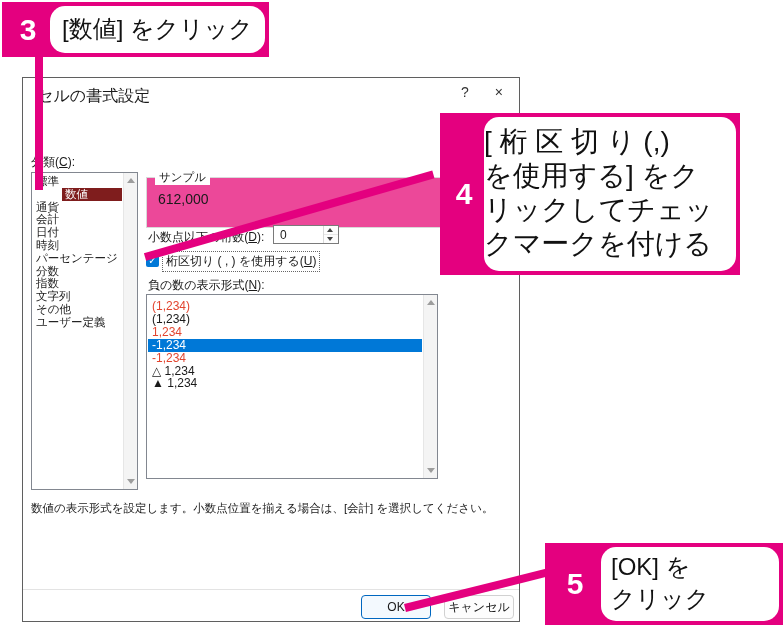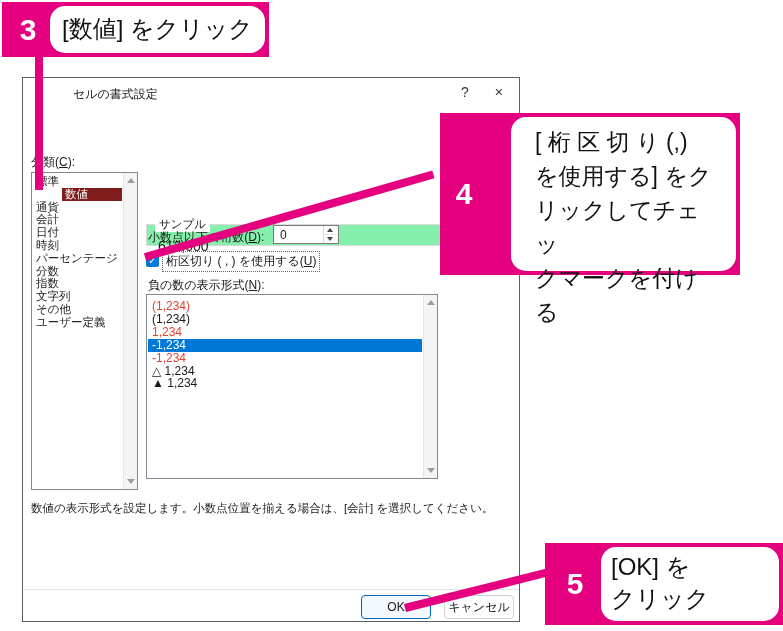--- a/index.html
+++ b/index.html
@@ -4,21 +4,21 @@
 <style>
   * { margin:0; padding:0; box-sizing:border-box; }
   html,body { width:783px; height:631px; background:#ffffff; overflow:hidden;
               font-family:"Liberation Sans","DejaVu Sans",sans-serif; }
   .abs { position:absolute; }
 
   
   #dialog { left:22px; top:77px; width:498px; height:545px; background:#ffffff;
             border:1px solid #5f5f5f; z-index:1; }
   #titlebar { position:absolute; left:0; top:0; right:0; height:30px; background:#fff; }
-  #dlg-title { position:absolute; left:14px; top:8px; font-size:12px; color:#1a1a1a;margin-left:36px; }
+  #dlg-title { position:absolute; left:14px; top:8px; font-size:16px; color:#1a1a1a; }
   #title-btns { position:absolute; right:16px; top:6px; display:flex; gap:26px;
                 font-size:14px; color:#333; }
   #title-btns span { cursor:default; }
 
   #tabstrip { position:absolute; left:0; top:33px; right:0; height:28px;
               background:#f0f0f0; border-bottom:1px solid #d9d9d9; }
   #tab-active { position:absolute; left:8px; top:1px; width:70px; height:28px;
                 background:#fff; border:1px solid #d9d9d9; border-bottom:none;
                 font-size:12px; color:#1a1a1a; text-align:center; line-height:26px; }
 
@@ -33,22 +33,22 @@
                                color:#1a1a1a; white-space:nowrap; overflow:hidden; }
   #category-items .list-item.selected { background:#7f1d1d; color:#fff;margin-left:29px; }
 
   .vscroll { position:absolute; top:0; bottom:0; right:0; width:14px; background:#f4f4f4;
              border-left:1px solid #e6e6e6; }
   .tri-up, .tri-down { position:absolute; left:3px; width:0; height:0;
                        border-left:4px solid transparent; border-right:4px solid transparent; }
   .tri-up   { top:5px;    border-bottom:5px solid #9d9d9d; }
   .tri-down { bottom:5px; border-top:5px solid #9d9d9d; }
 
-  #sample-box { left:123px; top:99px; width:360px; height:22px;
-                border:1px solid #d9d9d9; background:#86efac;margin-top:47px; }
+  #sample-box { left:123px; top:99px; width:360px; height:51px;
+                border:1px solid #d9d9d9; background:#ec4899; }
   #sample-label { position:absolute; left:8px; top:-8px; background:#fff;
                   padding:0 4px; font-size:11.5px; color:#1a1a1a; }
   #sample-value { position:absolute; left:11px; top:13px; font-size:14px; color:#1a1a1a; }
 
   #decimal-label { left:125px; top:151px; }
   #decimal-input { left:250px; top:147px; width:66px; height:19px; background:#fff;
                    border:1px solid #7a7a7a; }
   #decimal-value { position:absolute; left:6px; top:2px; font-size:12px; color:#1a1a1a; }
   #decimal-spinner { position:absolute; right:0; top:0; bottom:0; width:15px;
                      border-left:1px solid #d9d9d9; background:#fdfdfd; }
@@ -90,21 +90,21 @@
   .callout .num { color:#fff; font-weight:bold; font-size:30px; display:flex;
                   align-items:center; justify-content:center; }
   .callout .txt { background:#fff; color:#111; white-space:pre-line;border-radius:15px; }
 
   #callout-3 { left:2px; top:2px; height:55px; }
   #callout-3 .num { width:44px; }
   #callout-3 .txt { font-size:24px; line-height:34px; padding:6px 12px; }
 
   #callout-4 { left:440px; top:113px; width:300px; height:162px; }
   #callout-4 .num { width:40px; }
-  #callout-4 .txt { flex:1; font-size:23px; line-height:34px; padding:8px 24px;margin-left:27px; }
+  #callout-4 .txt { flex:1; font-size:28px; line-height:34px; padding:8px 0; }
 
   #callout-5 { left:545px; top:543px; width:238px; height:82px; }
   #callout-5 .num { width:52px; }
   #callout-5 .txt { flex:1; font-size:24px; line-height:32px; padding:4px 10px; }
 
   .connector { position:absolute; background:#e4007f; z-index:5; }
   #line-3 { left:35px; top:53px; width:8px; height:137px; }
   #line-4 { left:145px; top:253px; width:300px; height:8px;
             transform:rotate(-16deg); transform-origin:left center; }
   #line-5 { left:405px; top:604px; width:148px; height:8px;

